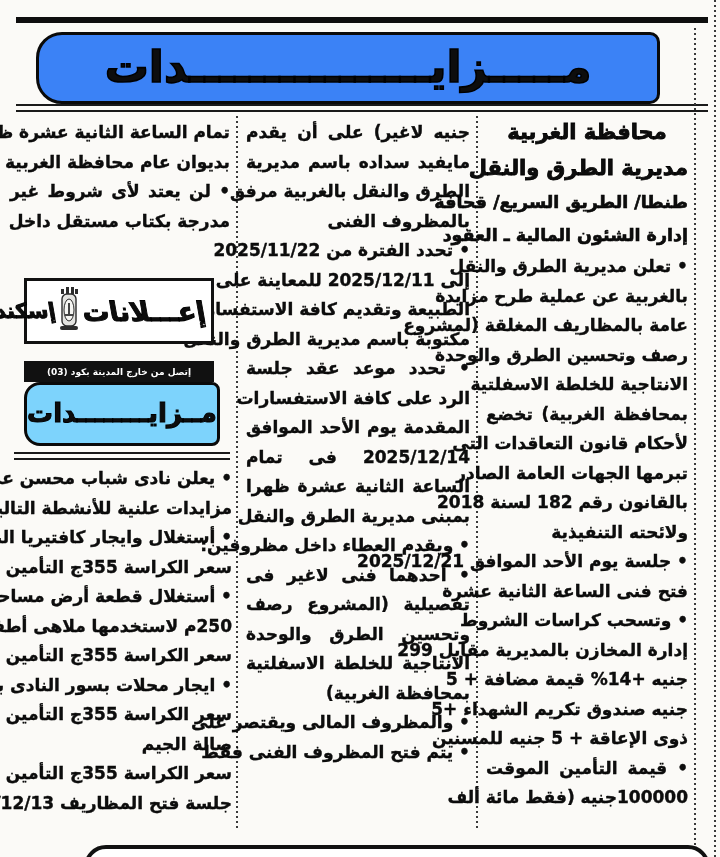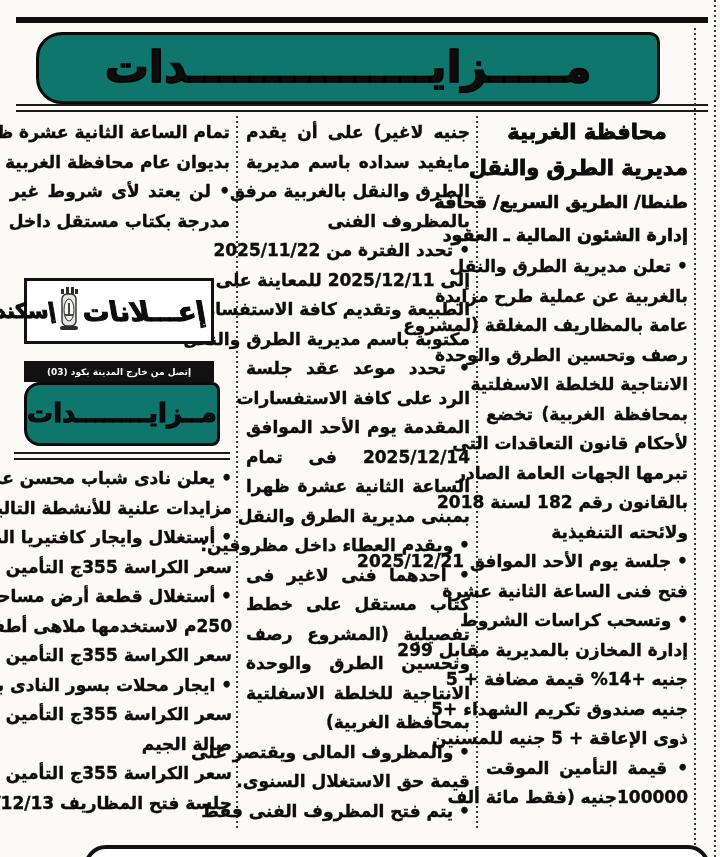--- a/index.html
+++ b/index.html
@@ -9,27 +9,27 @@
     font-family:"DejaVu Sans", sans-serif;
     color:#0d0d0d;
   }
   .abs{position:absolute;}
 
   
   .top-rule{left:16px;top:17px;width:692px;height:6px;background:#0e0e0e;}
 
   
   .banner{
-    border:3px solid #0a0a0a;background:#0f766e;
+    border:3px solid #0a0a0a;background:#3b82f6;
     display:flex;align-items:center;justify-content:center;
     direction:rtl;overflow:hidden;
   }
   .banner-top{left:36px;top:32px;width:618px;height:66px;border-radius:26px 10px 10px 26px;}
   .banner-top .banner-word{font-size:44px;font-weight:bold;-webkit-text-stroke:1.6px #000;white-space:nowrap;transform:translateY(-2px);}
-  .banner-left{left:24px;top:382px;width:190px;height:58px;border-radius:16px 8px 8px 16px;background:#0f766e;}
+  .banner-left{left:24px;top:382px;width:190px;height:58px;border-radius:16px 8px 8px 16px;background:#7dd3fc;}
   .banner-left .banner-word{font-size:26px;font-weight:bold;-webkit-text-stroke:1px #000;white-space:nowrap;transform:translateY(-1px);}
 
   .double-line{border-top:2px solid #1a1a1a;border-bottom:2px solid #1a1a1a;height:4px;background:transparent;}
   .dl-top{left:16px;top:104px;width:692px;}
   .dl-left{left:14px;top:452px;width:216px;}
 
   
   .vdots{width:2px;background-image:repeating-linear-gradient(to bottom,#3a3a3a 0 2px,transparent 2px 5px);}
   .sep-a{left:236px;top:116px;height:712px;}
   .sep-b{left:476px;top:116px;height:712px;}
@@ -125,27 +125,25 @@
     <div class="ln j">الطبيعة وتقديم كافة الاستفسارات</div>
     <div class="ln j">مكتوبة باسم مديرية الطرق والنقل</div>
     <div class="ln j">• تحدد موعد عقد جلسة</div>
     <div class="ln j">الرد على كافة الاستفسارات</div>
     <div class="ln j">المقدمة يوم الأحد الموافق</div>
     <div class="ln j">2025/12/14 فى تمام</div>
     <div class="ln j">الساعة الثانية عشرة ظهرا</div>
     <div class="ln j">بمبنى مديرية الطرق والنقل</div>
     <div class="ln j">• ويقدم العطاء داخل مظروفين:</div>
     <div class="ln j">• أحدهما فنى لاغير فى</div>
-    <div class="ln j">كتاب مستقل على خطط</div>
     <div class="ln j">تفصيلية (المشروع رصف</div>
     <div class="ln j">وتحسين الطرق والوحدة</div>
     <div class="ln j">الانتاجية للخلطة الاسفلتية</div>
     <div class="ln r">بمحافظة الغربية)</div>
     <div class="ln j">• والمظروف المالى ويقتصر على</div>
-    <div class="ln j">قيمة حق الاستغلال السنوى.</div>
     <div class="ln j">• يتم فتح المظروف الفنى فقط</div>
   </div>
 <div class="abs col col-left-top">
     <div class="ln j">تمام الساعة الثانية عشرة ظهرا</div>
     <div class="ln r">بديوان عام محافظة الغربية</div>
     <div class="ln j">• لن يعتد لأى شروط غير</div>
     <div class="ln j">مدرجة بكتاب مستقل داخل</div>
   </div>
 
 <div class="abs logo-box">

